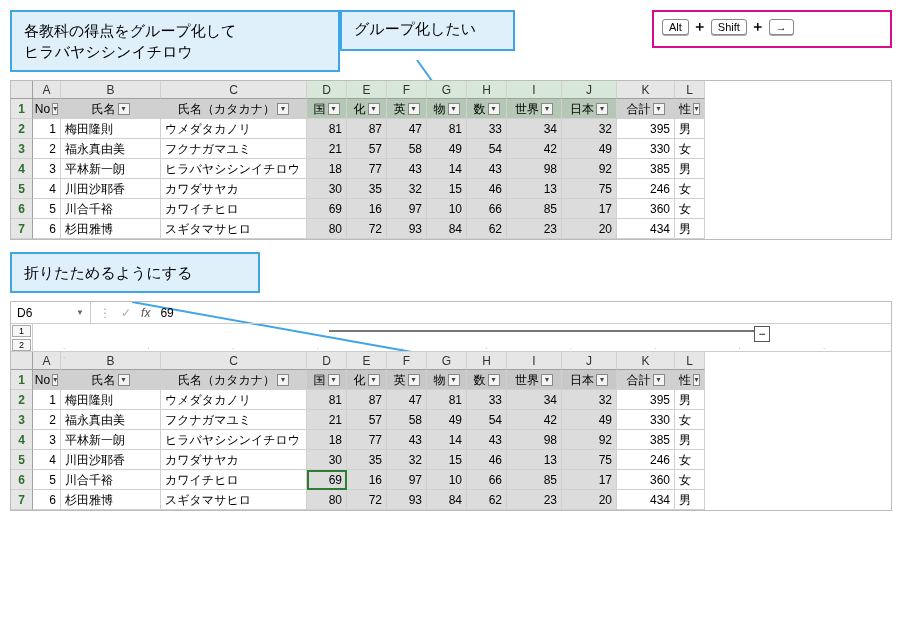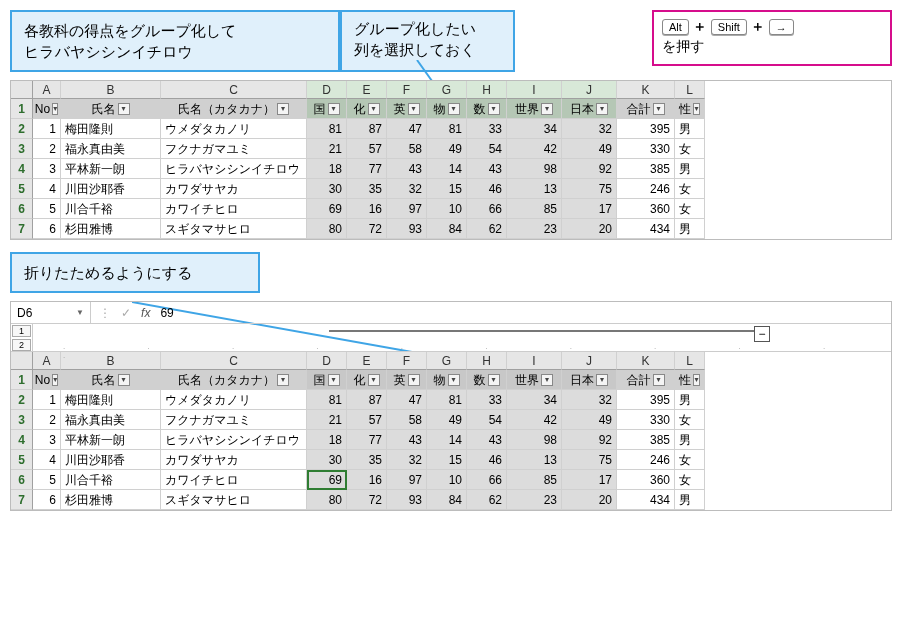--- a/index.html
+++ b/index.html
@@ -121,34 +121,32 @@
 </head>
 <body>
 
 <div class="callouts-top">
   <div class="callout callout-1">
     <div>各教科の得点をグループ化して</div>
     <div>ヒラバヤシシンイチロウ</div>
   </div>
   <div class="callout callout-2" style="position:relative;">
     <div>グループ化したい</div>
-    <div>列を選択しておく</div>
     <svg class="arrows" style="left:70px; top:48px; width:40px; height:40px;">
       <line x1="5" y1="0" x2="30" y2="35" stroke="#3fa5e6" stroke-width="2"></line>
     </svg>
   </div>
   <div class="shortcut-box">
     <div class="keys">
       <span class="key">Alt</span>
       <span class="plus">＋</span>
       <span class="key">Shift</span>
       <span class="plus">＋</span>
       <span class="key">→</span>
     </div>
-    <div>を押す</div>
   </div>
 </div>
 
 <div class="sheet">
   <div class="grid cols-main" id="sheet1">
       <div class="cell corner"></div>
       <div class="cell colhead">A</div>
       <div class="cell colhead">B</div>
       <div class="cell colhead">C</div>
       <div class="cell colhead sel-col" style="background: rgb(205, 227, 205);">D</div>

